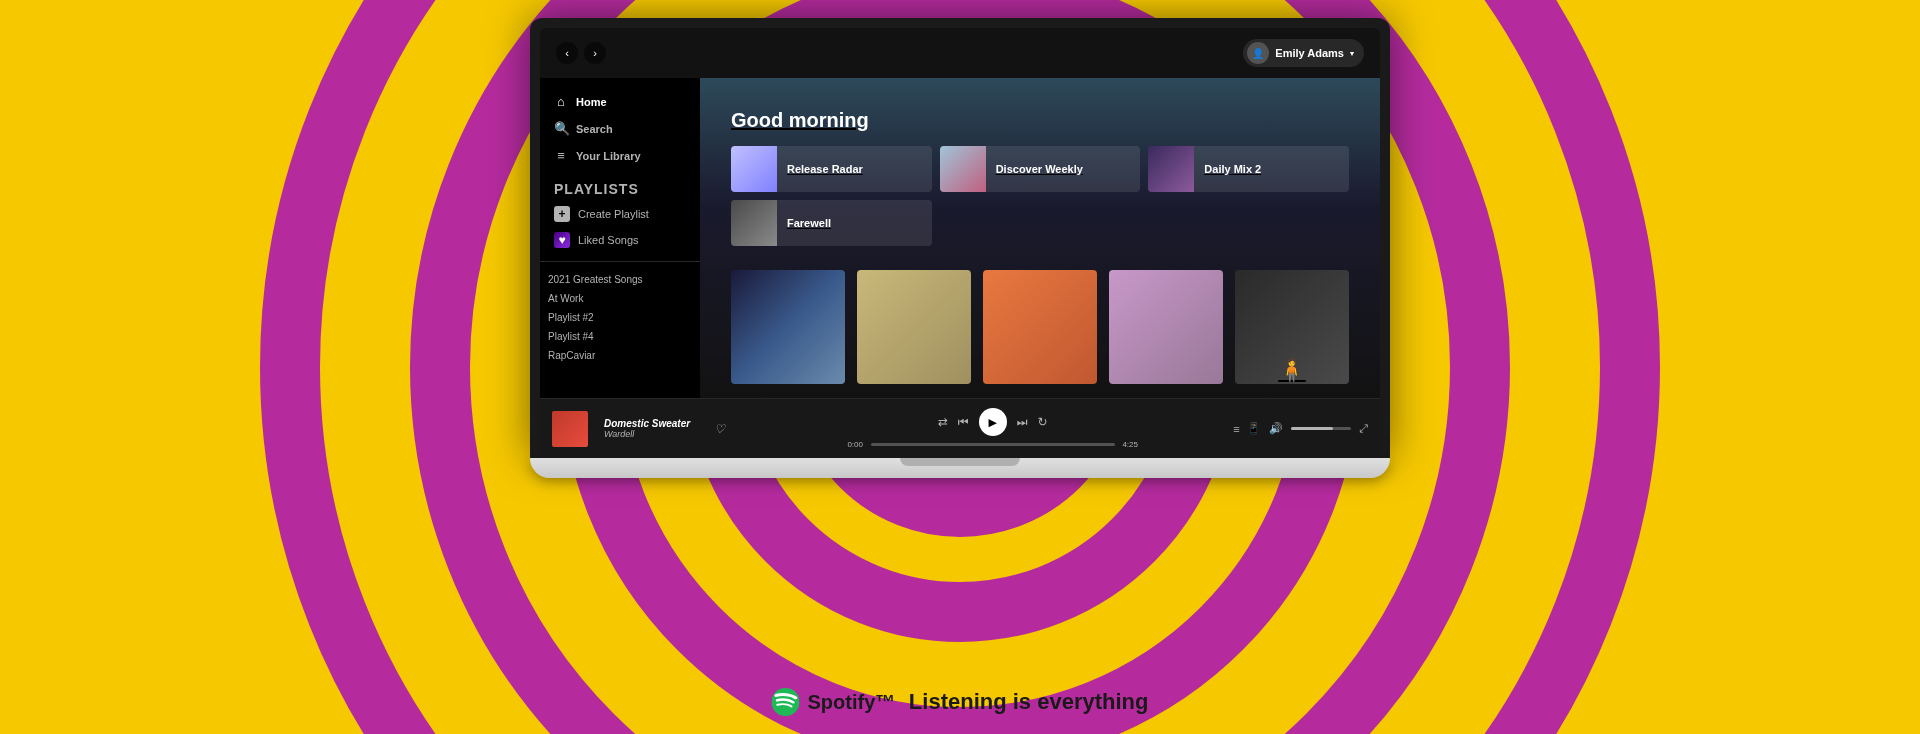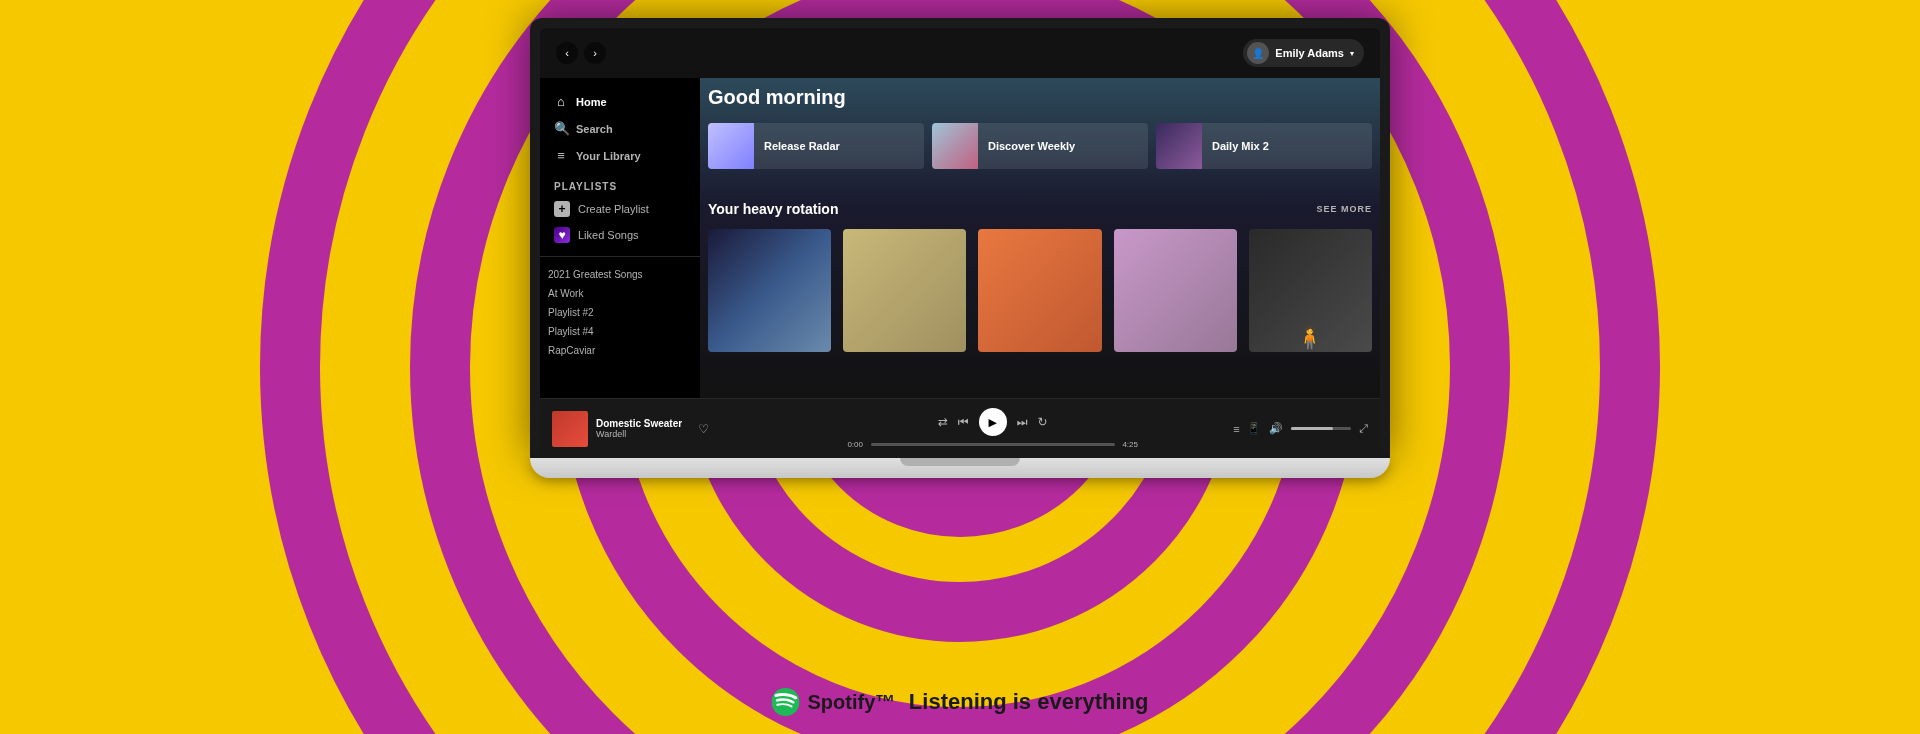--- a/index.html
+++ b/index.html
@@ -101,21 +101,21 @@
       color: #fff;
     }
     .sidebar-nav-item .nav-icon {
       font-size: 13px;
       width: 14px;
       text-align: center;
     }
 
     .sidebar-section-label {
       color: #b3b3b3;
-      font-size: 10px;
+      font-size: 14px;
       font-weight: 700;
       letter-spacing: 1px;
       text-transform: uppercase;
       padding: 12px 14px 4px;
     }
 
     .sidebar-playlist-action {
       display: flex;
       align-items: center;
       gap: 8px;
@@ -207,38 +207,39 @@
     .user-chevron {
       color: #fff;
       font-size: 8px;
     }
 
     
     .main-content {
       flex: 1;
       background: linear-gradient(to bottom, #2d4a5a 0%, #1a1a2e 40%, #121212 100%);
       overflow-y: auto;
-      padding: 8px;
+      padding: 31px;
+      text-decoration: underline;
     }
     .main-content::-webkit-scrollbar { width: 4px; }
     .main-content::-webkit-scrollbar-thumb { background: #535353; border-radius: 2px; }
 
     .greeting {
       color: #fff;
       font-size: 20px;
       font-weight: 700;
       margin-bottom: 14px;
     }
 
     
     .quick-grid {
       display: grid;
       grid-template-columns: repeat(3, 1fr);
       gap: 8px;
-      margin-bottom: 32px;
+      margin-bottom: 24px;
     }
 
     .quick-card {
       display: flex;
       align-items: center;
       background: rgba(255,255,255,0.1);
       border-radius: 4px;
       overflow: hidden;
       cursor: pointer;
       height: 46px;
@@ -312,22 +313,23 @@
       border-top: 1px solid #282828;
       display: flex;
       align-items: center;
       padding: 0 12px;
       flex-shrink: 0;
     }
 
     .np-track {
       display: flex;
       align-items: center;
-      gap: 8px;
+      gap: 16px;
       width: 200px;
+      font-style: italic;
     }
     .np-art {
       width: 36px;
       height: 36px;
       background: linear-gradient(135deg, #c0392b, #e74c3c);
       border-radius: 2px;
       flex-shrink: 0;
     }
     .np-info {}
     .np-title {
@@ -545,26 +547,26 @@
               <span class="quick-card-title">Release Radar</span>
             </div>
             <div class="quick-card">
               <div class="quick-card-art dw"></div>
               <span class="quick-card-title">Discover Weekly</span>
             </div>
             <div class="quick-card">
               <div class="quick-card-art dm2"></div>
               <span class="quick-card-title">Daily Mix 2</span>
             </div>
-          </div>
-
-          <div class="section-heading">
-            <span class="section-title">Your heavy rotation</span>
-            <span class="see-more">SEE MORE</span>
-          </div>
+            <div class="quick-card">
+              <div class="quick-card-art fw"></div>
+              <span class="quick-card-title">Farewell</span>
+            </div>
+          </div>
+
 
           <div class="rotation-grid">
             <div class="rotation-card">
               <div class="rotation-art bh"></div>
 
             </div>
             <div class="rotation-card">
               <div class="rotation-art sd"></div>
 
             </div>

